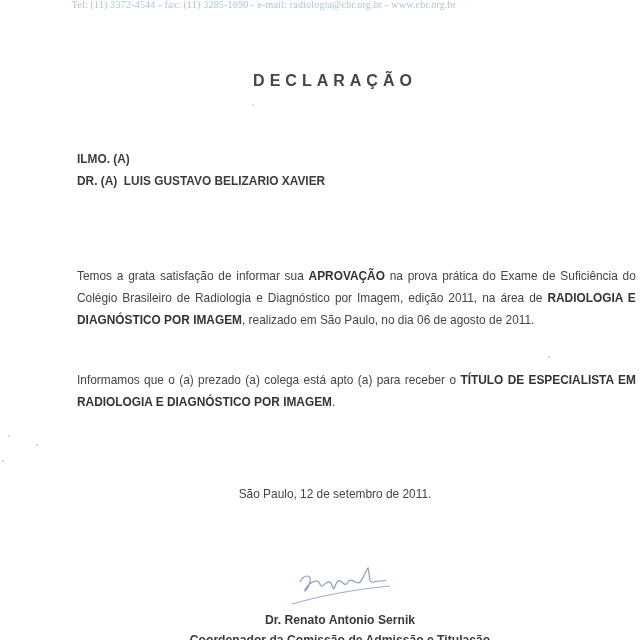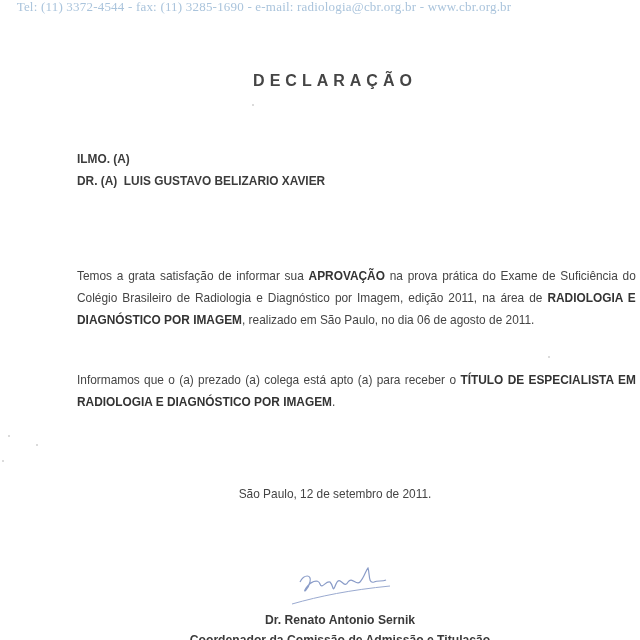--- a/index.html
+++ b/index.html
@@ -7,21 +7,21 @@
     width: 640px; height: 640px; overflow: hidden;
     background: #ffffff;
     font-family: "Liberation Sans", sans-serif;
     color: #3a3a3a;
     position: relative;
   }
   .header-line {
     position: absolute; top: -1px; left: 0; width: 528px;
     text-align: center;
     font-family: "Liberation Serif", serif;
-    font-size: 13px; color: #aac4dc;
+    font-size: 10px; color: #aac4dc;
     letter-spacing: 0.2px;
   }
   .title {
     position: absolute; top: 72px; left: 0; width: 670px;
     text-align: center;
     font-size: 16px; font-weight: bold;
     letter-spacing: 5px; color: #454545;
   }
   .addressee {
     position: absolute; left: 77px; top: 148px;

